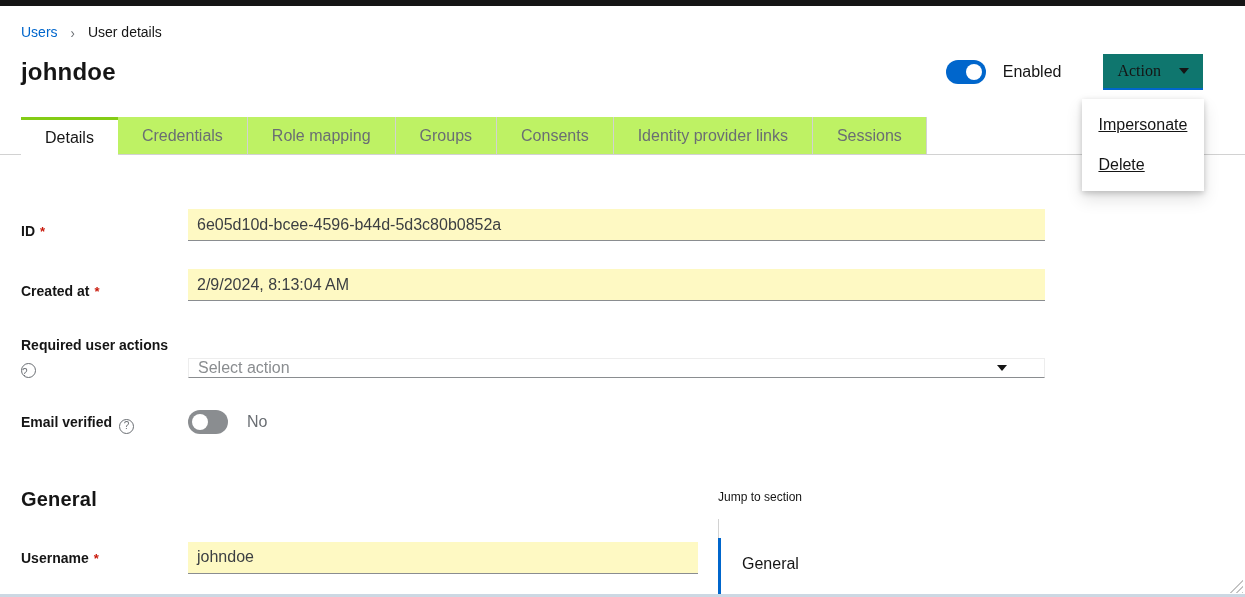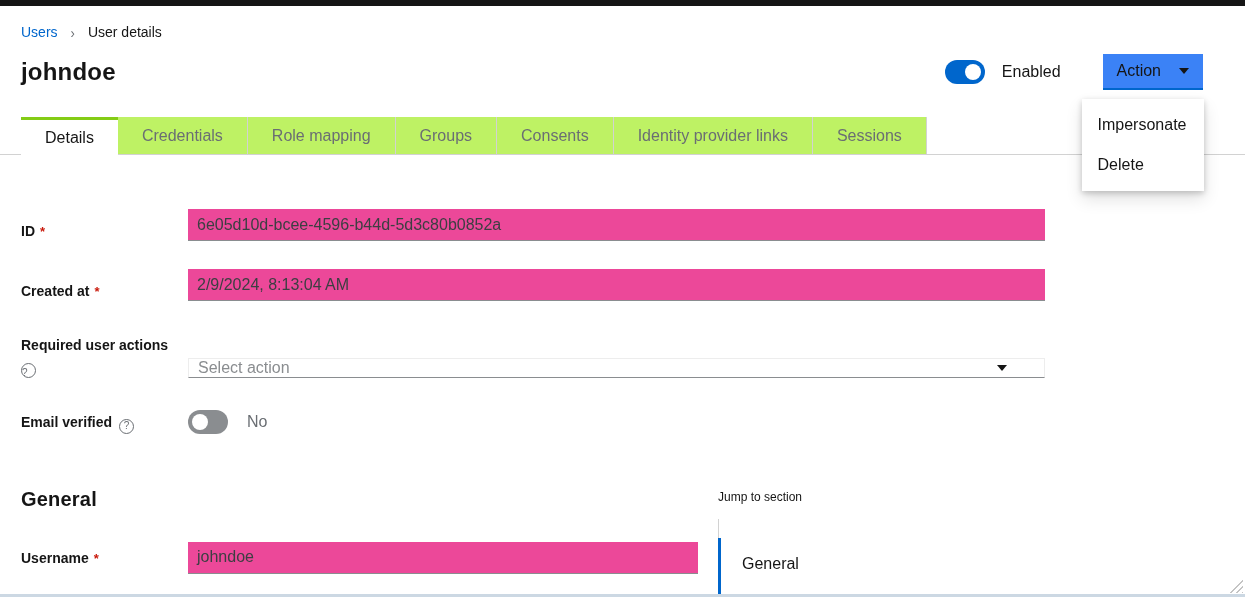--- a/index.html
+++ b/index.html
@@ -28,32 +28,33 @@
   .switch.on { background:#0066cc; }
   .switch.on .knob { right:4px; }
   .switch.off { background:#8a8d90; }
   .switch.off .knob { left:4px; }
 
   .enabled-label { margin-left:17px; font-size:16px; color:#151515; }
 
   .action-dropdown { position:relative; margin-left:42px; }
   .action-toggle {
     display:flex; align-items:center; height:36px; padding:0 14px;
-    background:#3b82f6; border:none; border-bottom:2px solid #0066cc;
-    font-size:16px; color:#151515; cursor:pointer; font-family:Liberation Sans, sans-serif;
+    background:#0f766e; border:none; border-bottom:2px solid #0066cc;
+    font-size:16px; color:#151515; cursor:pointer; font-family:Liberation Serif, serif;
   }
   .caret-down {
     width:0; height:0; margin-left:18px;
     border-left:5px solid transparent; border-right:5px solid transparent;
     border-top:6px solid #151515;
   }
   .action-menu {
     position:absolute; top:45px; left:-21px; width:122px; z-index:30;
     background:#fff; padding:6px 0;
     box-shadow:0 2px 6px rgba(3,3,3,0.2), 0 8px 16px rgba(3,3,3,0.12);
+    text-decoration:underline;
   }
   .action-menu-item { padding:8px 16px; font-size:16px; line-height:24px; color:#151515; cursor:pointer; }
 
   
   .tab-bar { position:relative; display:flex; margin-top:27px; height:38px; padding-left:21px; }
   .tab-bar::after { content:""; position:absolute; left:0; right:0; bottom:0; height:1px; background:#d2d2d2; }
   .tab { display:flex; align-items:center; padding:0 24px; font-size:16px; cursor:pointer; position:relative; }
   .tab.active { background:#fff; color:#151515; border-top:3px solid #84cc16; z-index:2; }
   .tab.inactive { background:#bef264; color:#6a6e73; border-right:1px solid #d2d2d2; }
   .tab.inactive:first-of-type { border-left:1px solid #d2d2d2; }
@@ -67,21 +68,21 @@
     display:inline-flex; align-items:center; justify-content:center;
     width:15px; height:15px; border:1px solid #6a6e73; border-radius:50%;
     color:#6a6e73; font-size:10px; font-weight:400; cursor:pointer; flex:none;
   }
   .help-under { display:block; margin-top:9px; }
   .inline-help { vertical-align:-2px; margin-left:7px; }
 
   .control-wide { width:857px; }
   .control-narrow { width:510px; }
   .input-disabled {
-    height:32px; background:#ec4899; border:none; border-bottom:1px solid #8a8d90;
+    height:32px; background:#fef9c3; border:none; border-bottom:1px solid #8a8d90;
     display:flex; align-items:center; padding:0 9px; font-size:16px; color:#3c3f42;
   }
   .select-control {
     height:20px; background:#fff; border:1px solid #ededed; border-bottom:1px solid #8a8d90;
     display:flex; align-items:center; padding:0 37px 0 9px; cursor:pointer;
   }
   .select-placeholder { font-size:16px; color:#8a8d90; flex:1; }
   .select-control .caret-down { margin-left:auto; border-top-color:#151515; }
 
   .switch-row-value { display:flex; align-items:center; padding-top:3px; }

